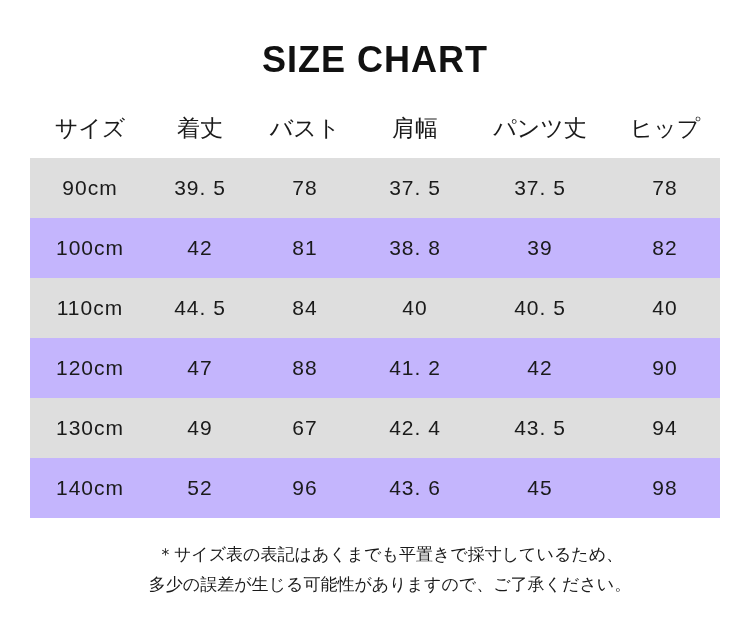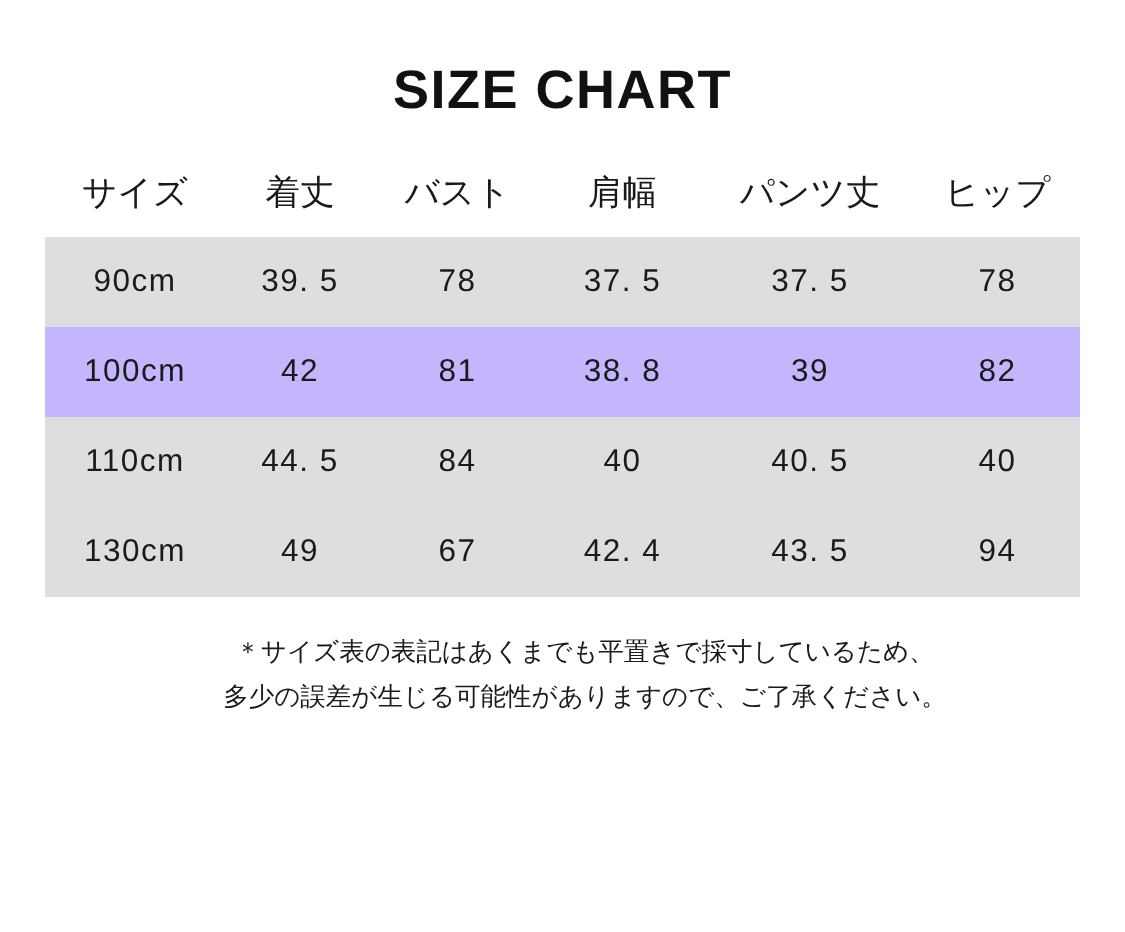--- a/index.html
+++ b/index.html
@@ -125,27 +125,43 @@
         <td>82</td>
       </tr>
       <tr class="shaded">
         <td class="size-label">110cm</td>
         <td>44. 5</td>
         <td>84</td>
         <td>40</td>
         <td>40. 5</td>
         <td>40</td>
       </tr>
+      <tr class="plain">
+        <td class="size-label">120cm</td>
+        <td>47</td>
+        <td>88</td>
+        <td>41. 2</td>
+        <td>42</td>
+        <td>90</td>
+      </tr>
       <tr class="shaded">
         <td class="size-label">130cm</td>
         <td>49</td>
         <td>67</td>
         <td>42. 4</td>
         <td>43. 5</td>
         <td>94</td>
+      </tr>
+      <tr class="plain">
+        <td class="size-label">140cm</td>
+        <td>52</td>
+        <td>96</td>
+        <td>43. 6</td>
+        <td>45</td>
+        <td>98</td>
       </tr>
     </tbody>
   </table>
 
   <div class="note">
     <div>＊サイズ表の表記はあくまでも平置きで採寸しているため、</div>
     <div>多少の誤差が生じる可能性がありますので、ご了承ください。</div>
   </div>
 
 </div>

